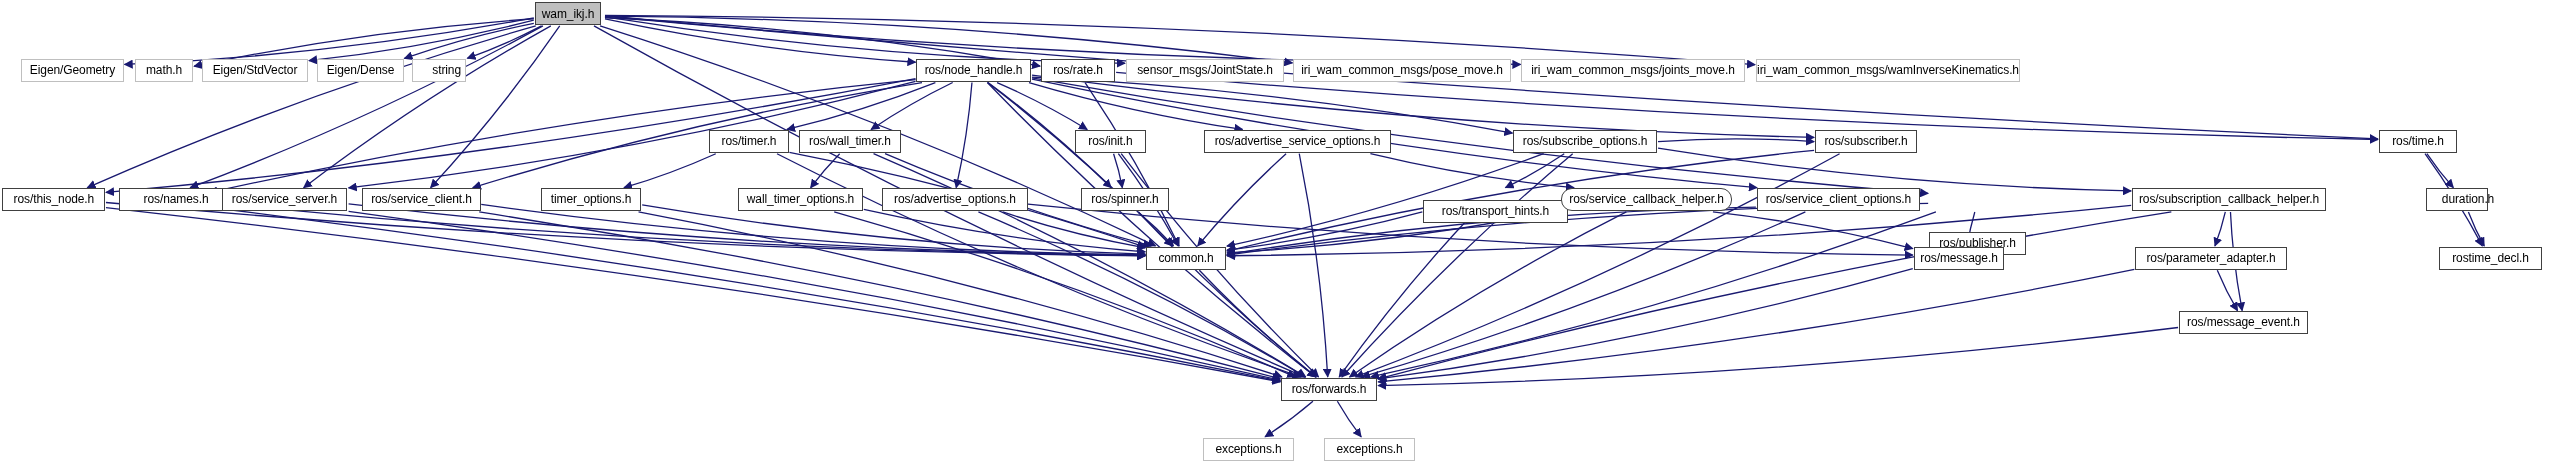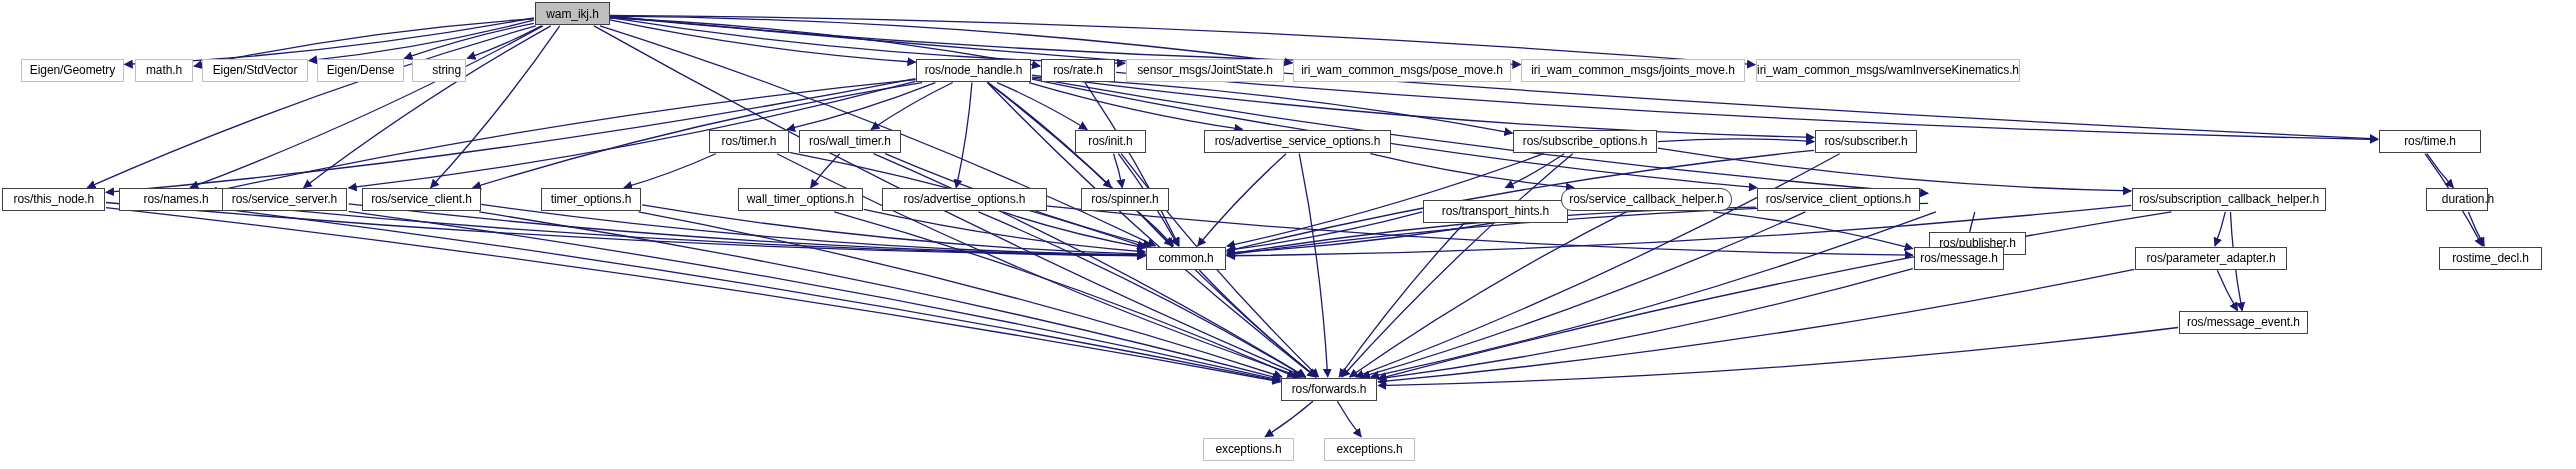--- a/index.html
+++ b/index.html
@@ -153,21 +153,21 @@
         <path d="M 1482.888888888889 334 Q 1550.38 405.04777777777775 1627.111111111111 466" fill="none" stroke="#191970" stroke-width="1.6" marker-end="url(#arrow)"></path>
         <path d="M 2365 332.1992361553151 Q 2039.2713176320815 423.4959166136219 1704 468.5225970719287" fill="none" stroke="#191970" stroke-width="1.6" marker-end="url(#arrow)"></path>
         <path d="M 3000.6666666666665 190 Q 3015.53 212.14333333333335 3033.3333333333335 232" fill="none" stroke="#191970" stroke-width="1.6" marker-end="url(#arrow)"></path>
         <path d="M 2998.3229166666665 190 Q 3037.74 244.52010416666667 3069.1770833333335 304" fill="none" stroke="#191970" stroke-width="1.6" marker-end="url(#arrow)"></path>
         <path d="M 3051.9791666666665 262 Q 3060.28 283.68395833333335 3071.5208333333335 304" fill="none" stroke="#191970" stroke-width="1.6" marker-end="url(#arrow)"></path>
         <path d="M 1623.331081081081 496 Q 1595.29 520.0706756756757 1564.168918918919 540" fill="none" stroke="#191970" stroke-width="1.6" marker-end="url(#arrow)"></path>
         <path d="M 1653.5337837837837 496 Q 1666.71 519.0301351351351 1682.9662162162163 540" fill="none" stroke="#191970" stroke-width="1.6" marker-end="url(#arrow)"></path>
       </g>
   </svg>
   <div id="nodes">
-      <div class="node root" style="left: 535px; top: 2.4px; width: 75px;">
+      <div class="node root" style="left: 535px; top: 2.4px; width: 66px;">
         <span class="node-label">wam_ikj.h</span>
       </div>
       <div class="node" style="left: 21px; top: 59px; width: 103px;">
         <span class="node-label">Eigen/Geometry</span>
       </div>
       <div class="node" style="left: 135px; top: 59px; width: 58px;">
         <span class="node-label">math.h</span>
       </div>
       <div class="node" style="left: 202px; top: 59px; width: 106px;">
         <span class="node-label">Eigen/StdVector</span>
@@ -207,42 +207,42 @@
       </div>
       <div class="node strong" style="left: 1204px; top: 130px; width: 187px;">
         <span class="node-label">ros/advertise_service_options.h</span>
       </div>
       <div class="node strong" style="left: 1513px; top: 130px; width: 144px;">
         <span class="node-label">ros/subscribe_options.h</span>
       </div>
       <div class="node strong" style="left: 1815px; top: 130px; width: 102px;">
         <span class="node-label">ros/subscriber.h</span>
       </div>
-      <div class="node strong" style="left: 2379px; top: 130px; width: 102px;">
+      <div class="node strong" style="left: 2379px; top: 130px; width: 78px;">
         <span class="node-label">ros/time.h</span>
       </div>
       <div class="node strong" style="left: 2.4px; top: 188px; width: 103px;">
         <span class="node-label">ros/this_node.h</span>
       </div>
       <div class="node strong" style="left: 119px; top: 188px; width: 114px;">
         <span class="node-label">ros/names.h</span>
       </div>
       <div class="node strong" style="left: 222px; top: 188px; width: 125px;">
         <span class="node-label">ros/service_server.h</span>
       </div>
       <div class="node strong" style="left: 362px; top: 188px; width: 119px;">
         <span class="node-label">ros/service_client.h</span>
       </div>
       <div class="node strong" style="left: 541px; top: 188px; width: 100px;">
         <span class="node-label">timer_options.h</span>
       </div>
       <div class="node strong" style="left: 738px; top: 188px; width: 125px;">
         <span class="node-label">wall_timer_options.h</span>
       </div>
-      <div class="node strong" style="left: 882px; top: 188px; width: 165px;">
+      <div class="node strong" style="left: 882px; top: 188px; width: 146px;">
         <span class="node-label">ros/advertise_options.h</span>
       </div>
       <div class="node strong" style="left: 1081px; top: 188px; width: 88px;">
         <span class="node-label">ros/spinner.h</span>
       </div>
       <div class="node strong" style="left: 1423px; top: 200px; width: 145px;">
         <span class="node-label">ros/transport_hints.h</span>
       </div>
       <div class="node strong" style="left: 1561px; top: 188px; width: 171px; border-radius: 11px;">
         <span class="node-label">ros/service_callback_helper.h</span>

